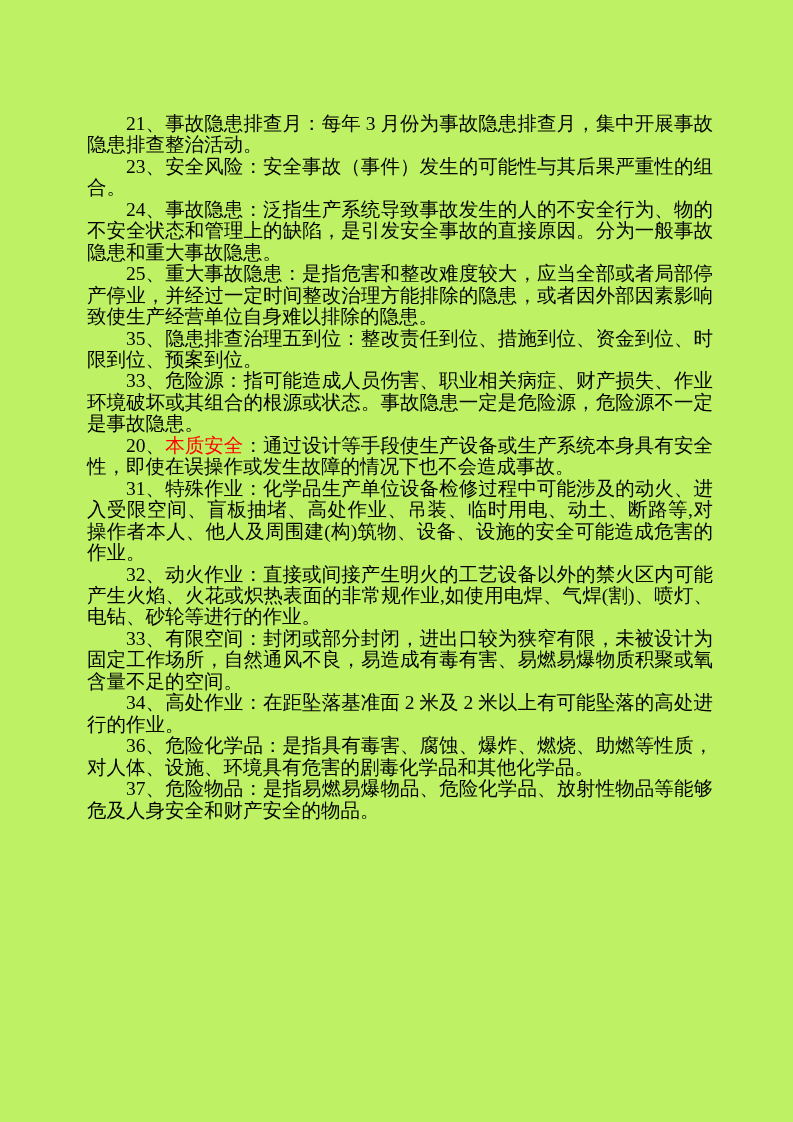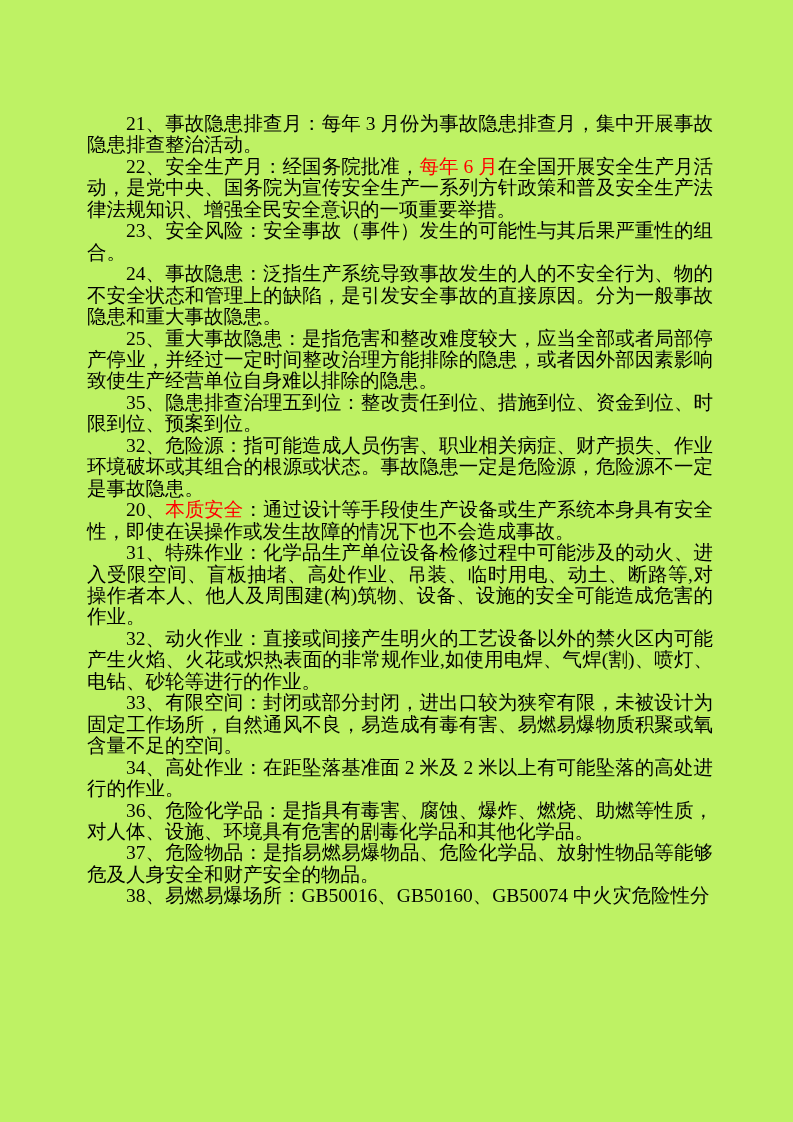--- a/index.html
+++ b/index.html
@@ -33,28 +33,26 @@
   }
   .run { color: #000000; }
   .run.red { color: #ff0000; }
 </style>
 </head>
 <body>
 
 <div class="page">
   <div class="text-body">
       <p class="para"><span class="run">21、事故隐患排查月：每年 3 月份为事故隐患排查月，集中开展事故隐患排查整治活动。</span></p>
-      <p class="para"><span class="run">22、安全生产月：经国务院批准，</span><span class="run red">每年 6 月</span><span class="run">在全国开展安全生产月活动，是党中央、国务院为宣传安全生产一系列方针政策和普及安全生产法律法规知识、增强全民安全意识的一项重要举措。</span></p>
       <p class="para"><span class="run">23、安全风险：安全事故（事件）发生的可能性与其后果严重性的组合。</span></p>
       <p class="para"><span class="run">24、事故隐患：泛指生产系统导致事故发生的人的不安全行为、物的不安全状态和管理上的缺陷，是引发安全事故的直接原因。分为一般事故隐患和重大事故隐患。</span></p>
       <p class="para"><span class="run">25、重大事故隐患：是指危害和整改难度较大，应当全部或者局部停产停业，并经过一定时间整改治理方能排除的隐患，或者因外部因素影响致使生产经营单位自身难以排除的隐患。</span></p>
       <p class="para"><span class="run">35、隐患排查治理五到位：整改责任到位、措施到位、资金到位、时限到位、预案到位。</span></p>
-      <p class="para"><span class="run">32、危险源：指可能造成人员伤害、职业相关病症、财产损失、作业环境破坏或其组合的根源或状态。事故隐患一定是危险源，危险源不一定是事故隐患。</span></p>
+      <p class="para"><span class="run">33、危险源：指可能造成人员伤害、职业相关病症、财产损失、作业环境破坏或其组合的根源或状态。事故隐患一定是危险源，危险源不一定是事故隐患。</span></p>
       <p class="para"><span class="run">20、</span><span class="run red">本质安全</span><span class="run">：通过设计等手段使生产设备或生产系统本身具有安全性，即使在误操作或发生故障的情况下也不会造成事故。</span></p>
       <p class="para"><span class="run">31、特殊作业：化学品生产单位设备检修过程中可能涉及的动火、进入受限空间、盲板抽堵、高处作业、吊装、临时用电、动土、断路等,对操作者本人、他人及周围建(构)筑物、设备、设施的安全可能造成危害的作业。</span></p>
       <p class="para"><span class="run">32、动火作业：直接或间接产生明火的工艺设备以外的禁火区内可能产生火焰、火花或炽热表面的非常规作业,如使用电焊、气焊(割)、喷灯、电钻、砂轮等进行的作业。</span></p>
       <p class="para"><span class="run">33、有限空间：封闭或部分封闭，进出口较为狭窄有限，未被设计为固定工作场所，自然通风不良，易造成有毒有害、易燃易爆物质积聚或氧含量不足的空间。</span></p>
       <p class="para"><span class="run">34、高处作业：在距坠落基准面 2 米及 2 米以上有可能坠落的高处进行的作业。</span></p>
       <p class="para"><span class="run">36、危险化学品：是指具有毒害、腐蚀、爆炸、燃烧、助燃等性质，对人体、设施、环境具有危害的剧毒化学品和其他化学品。</span></p>
       <p class="para"><span class="run">37、危险物品：是指易燃易爆物品、危险化学品、放射性物品等能够危及人身安全和财产安全的物品。</span></p>
-      <p class="para"><span class="run">38、易燃易爆场所：GB50016、GB50160、GB50074 中火灾危险性分</span></p>
     </div>
 </div>
 
 </body></html>

